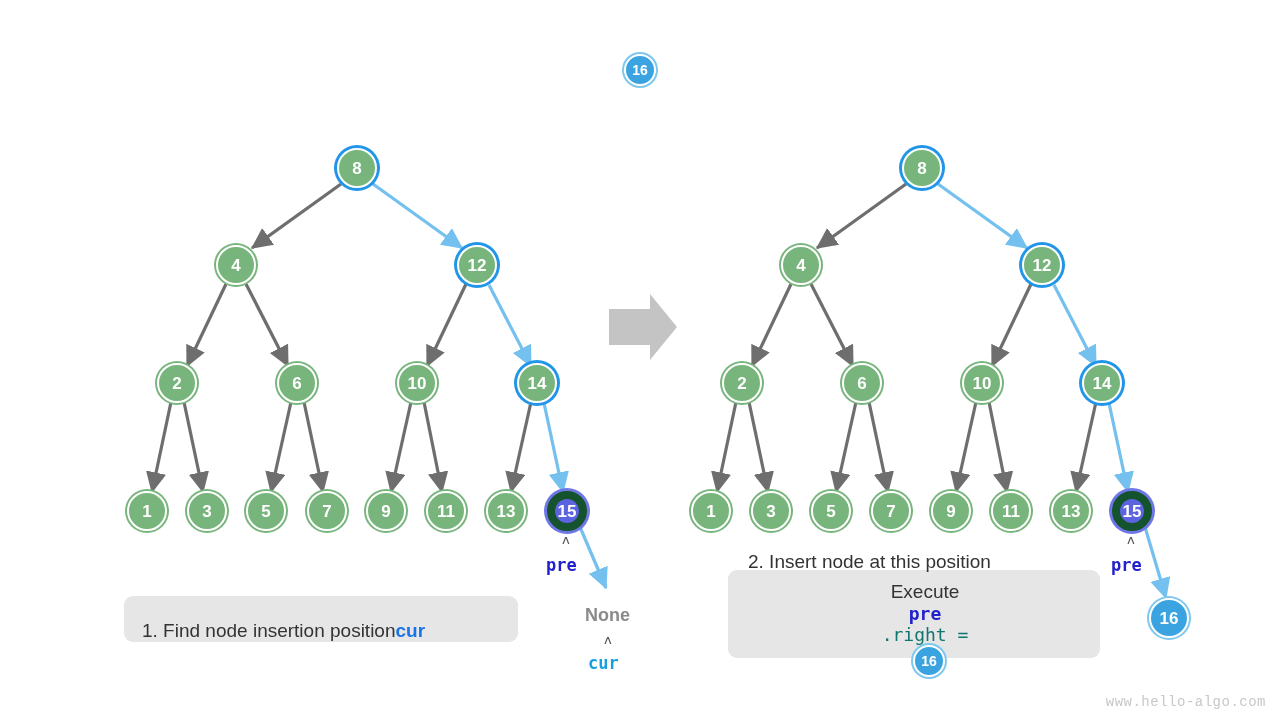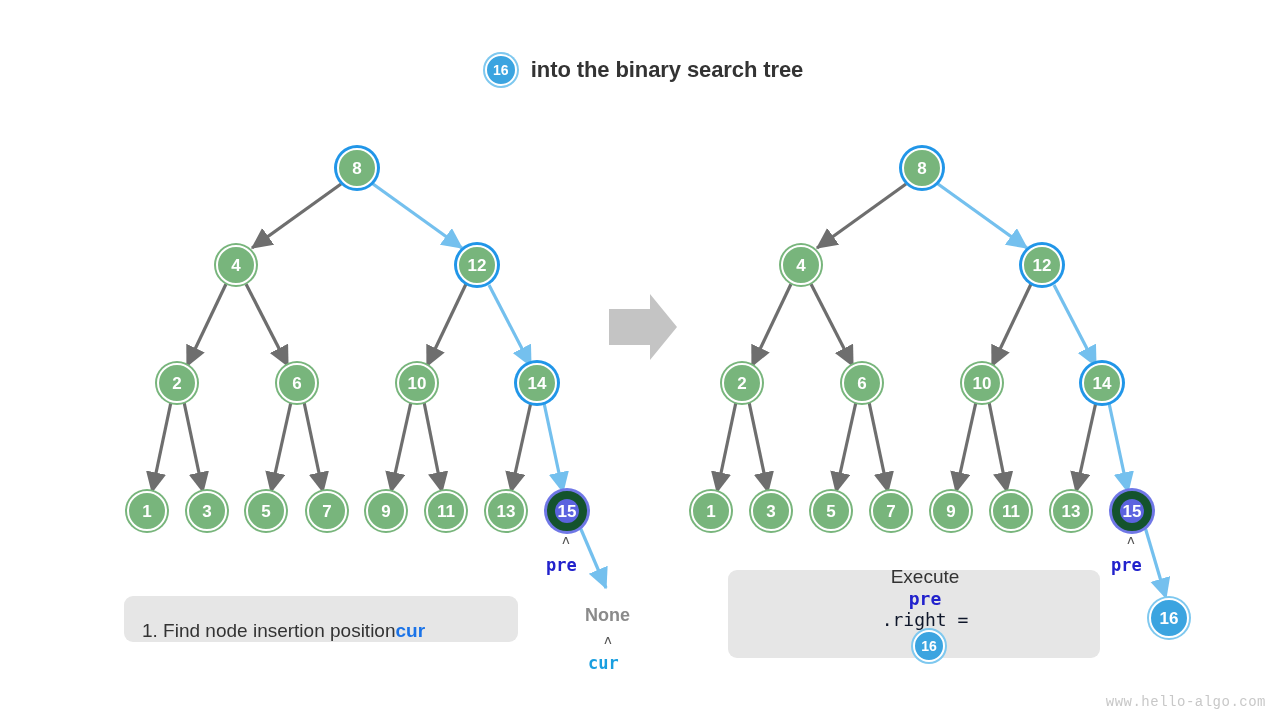--- a/index.html
+++ b/index.html
@@ -83,21 +83,21 @@
     display:flex;align-items:center;
     white-space:nowrap;
   }
   .b-blue{color:#1a73e8;font-weight:bold;}
   .b-mono-blue{
     color:#2222cc;font-weight:bold;
     font-family:"DejaVu Sans Mono", monospace;
     font-size:18px;
   }
   .mono-gray{
-    color:#0f172a;
+    color:#0f766e;
     font-family:"DejaVu Sans Mono", monospace;
     font-size:18px;
   }
   .mono-dark{
     color:#333333;
     font-family:"DejaVu Sans Mono", monospace;
     font-size:18px;
   }
 
   
@@ -203,21 +203,20 @@
 
     <g>
       <path d="M609,309 L650,309 L650,294 L677,327 L650,360 L650,345 L609,345 Z" fill="#c4c4c4"></path>
     </g>
   </svg>
 
   <div class="title">
     <span class="inline-node">
       <span class="node blue small" style="position:relative;">16</span>
     </span>
-    <span class="seg">into the binary search tree</span>
   </div>
 
   <div>
     <div class="node green-hl" style="left:337px;top:148px;">8</div>
 
     <div class="node green" style="left:216px;top:245px;">4</div>
     <div class="node green-hl" style="left:457px;top:245px;">12</div>
 
     <div class="node green" style="left:157px;top:363px;">2</div>
     <div class="node green" style="left:277px;top:363px;">6</div>
@@ -268,20 +267,21 @@
     <div class="node green" style="left:1051px;top:491px;">13</div>
     <div class="node purple" style="left:1112px;top:491px;">15</div>
 
     <div class="node blue" style="left:1149px;top:598px;">16</div>
 
     <div class="caret" style="left:1127px;top:532px;">ʌ</div>
     <div class="ptr-label ptr-pre" style="left:1111px;top:555px;">pre</div>
   </div>
 
   <div class="caption" style="left:728px;top:570px;width:372px;height:88px;padding:0 20px;gap:8px;">
+    <div class="line">2. Insert node at this position</div>
     <div class="line" style="padding-left:22px;flex-direction:column;">
       <span class="mono-dark" style="font-family:'Liberation Sans',sans-serif;font-size:19px;">Execute </span>
       <span class="b-mono-blue">pre</span>
       <span class="mono-gray">.right = </span>
       <span class="node blue small" style="position:relative;margin-left:8px;">16</span>
     </div>
   </div>
 
   <div class="watermark">www.hello-algo.com</div>
 

